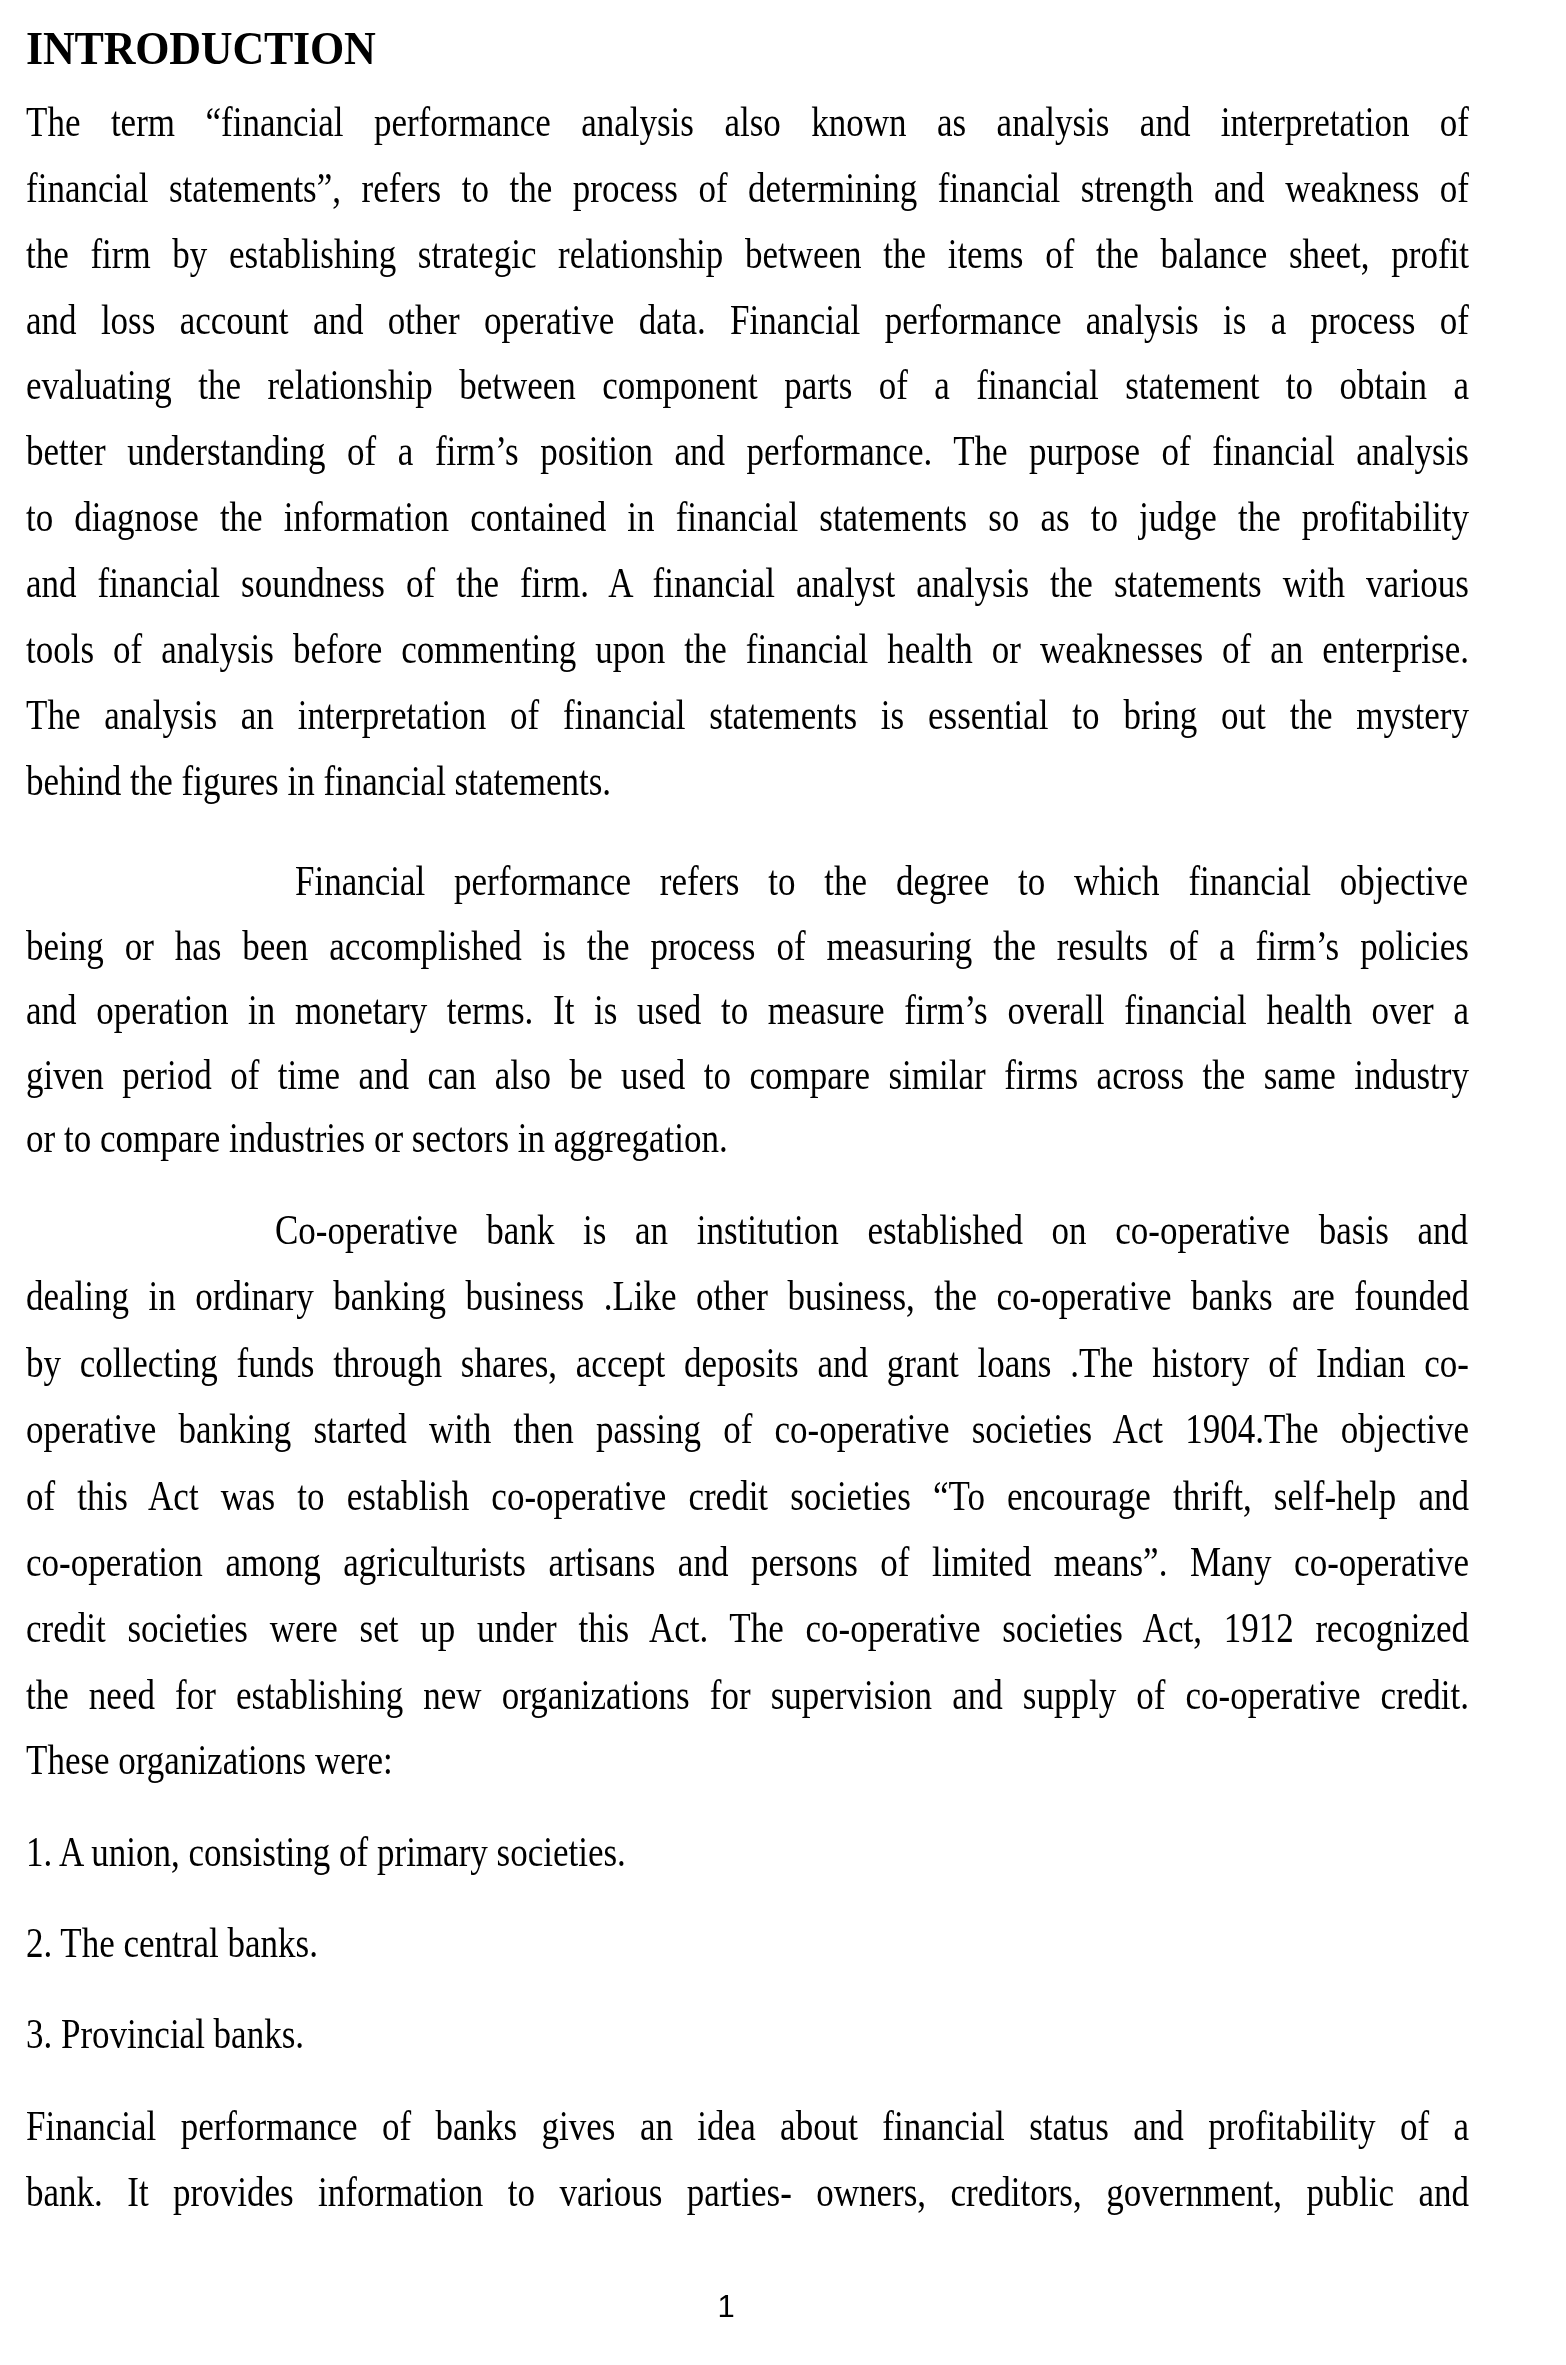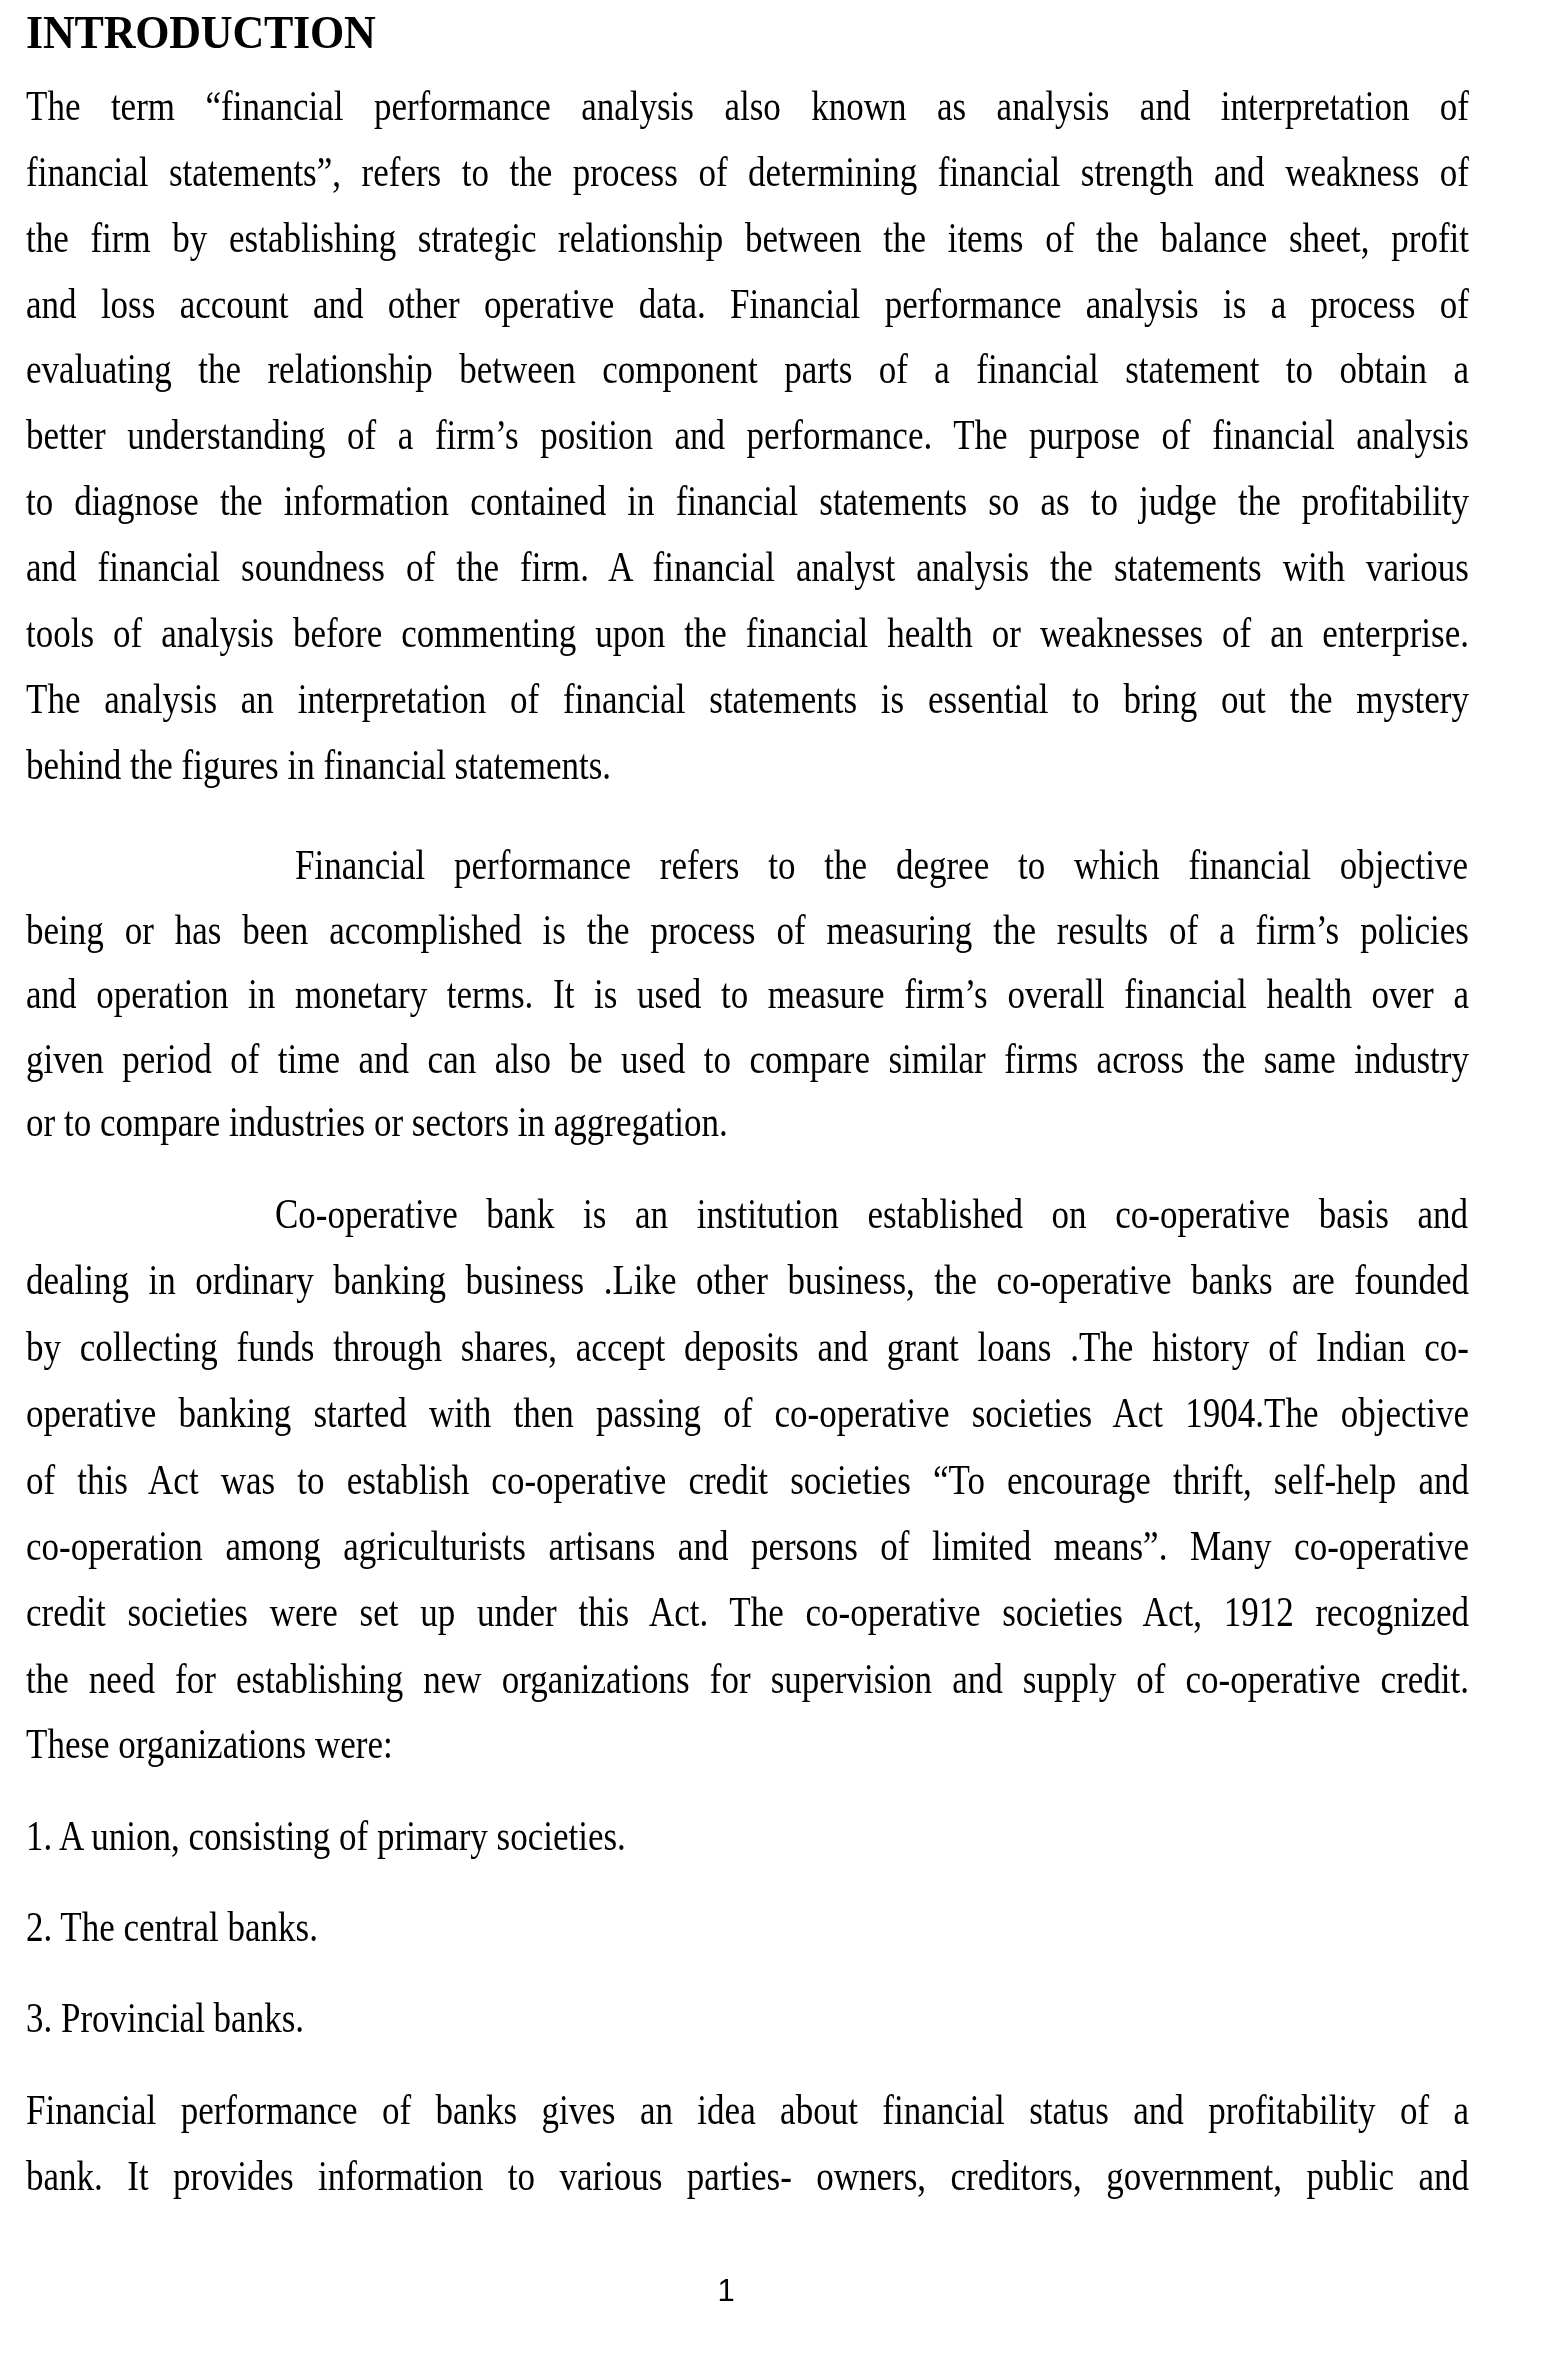--- a/index.html
+++ b/index.html
@@ -10,21 +10,21 @@
   body {
     width: 1567px;
     height: 2366px;
     position: relative;
     overflow: hidden;
     color: #000000;
     font-family: "Liberation Serif", "DejaVu Serif", serif;
   }
   .page {
     position: absolute;
-    left: 0; top: 0;
+    left: 0; top: 16px;
     width: 1567px;
     height: 1800px;
     background: #ffffff;
   }
   .heading {
     position: absolute;
     left: 26px;
     top: 9.2px;
     font-family: "Liberation Serif", serif;
     font-weight: bold;

